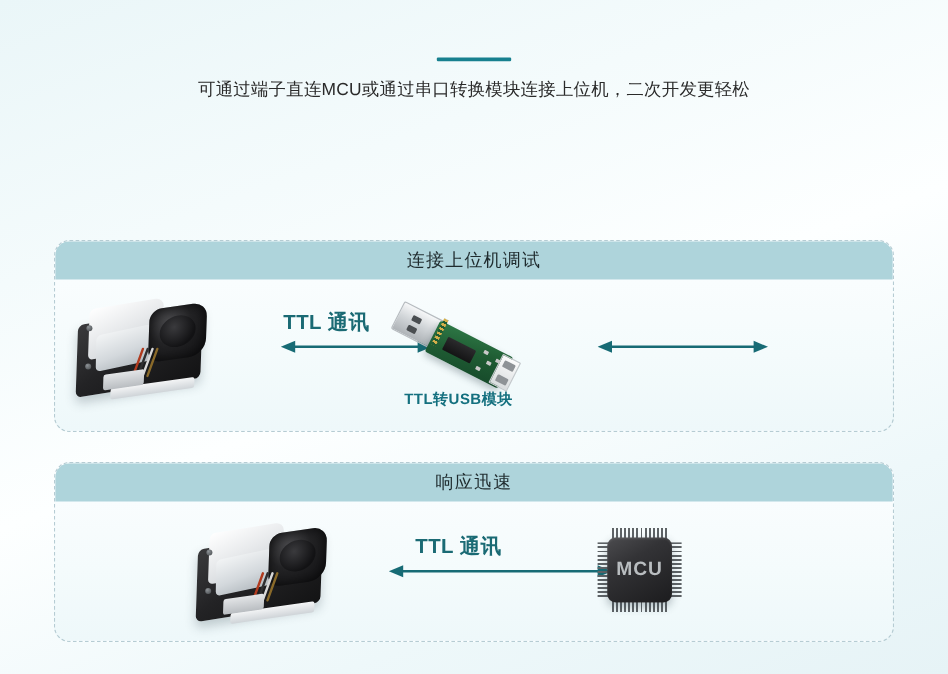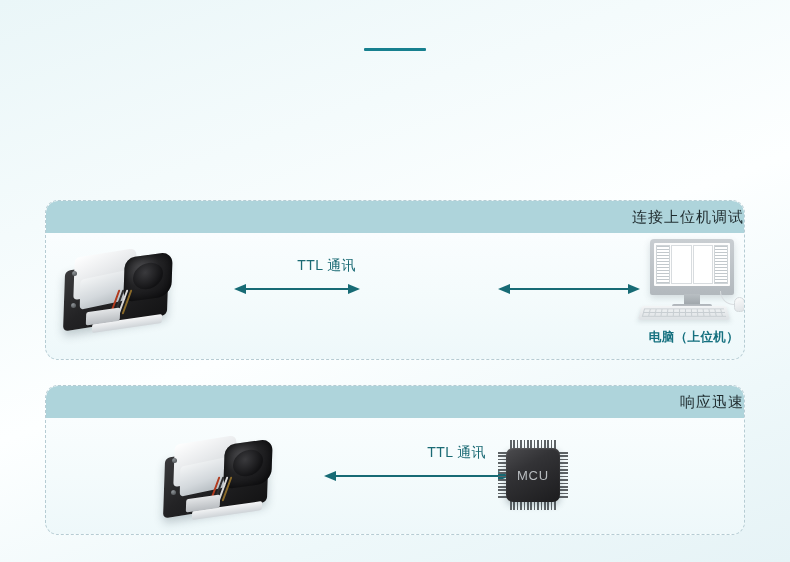--- a/index.html
+++ b/index.html
@@ -60,21 +60,21 @@
   }
 
   #panel-1 { top: 200px; height: 160px; }
   #panel-2 { top: 385px; height: 150px; }
 
   .panel-header {
     height: 32px;
     background: #aed4db;
     display: flex;
     align-items: center;
-    justify-content: flex-end;
+    justify-content: center;
     border-radius: 11px 11px 0 0;
   }
 
   .panel-header-title {
     font-size: 15px;
     color: #1f2b2e;
     font-weight: 500;
     letter-spacing: 1px;
   }
 
@@ -98,26 +98,26 @@
     margin-top: 4px;
   }
 
   
   .arrow {
     position: absolute;
   }
 
   .arrow-label {
     position: absolute;
-    font-size: 14px;
+    font-size: 17px;
     color: #1a6a74;
-    font-weight: 400;
+    font-weight: 700;
     white-space: nowrap;
     letter-spacing: 0.4px;
-    text-align: right;
+    text-align: left;
   }
 
   
 
   
   .sensor {
     position: relative;
     width: 122px;
     height: 86px;
     transform-origin: center;
@@ -361,22 +361,22 @@
     background: linear-gradient(150deg,#4c4c4f 0%,#333336 35%,#1c1c1e 100%);
     border-radius: 7px;
     display: flex;
     align-items: center;
     justify-content: center;
     box-shadow: 0 3px 7px rgba(40,60,70,.3), inset 0 1px 2px rgba(255,255,255,.12);
     z-index: 2;
   }
   .mcu .body span {
     color: #b9bdc0;
-    font-size: 13px;
-    font-weight: normal;
+    font-size: 16px;
+    font-weight: bold;
     letter-spacing: .8px;
   }
   .mcu .pins-t, .mcu .pins-b {
     position: absolute;
     left: 14px;
     width: 46px; height: 10px;
     background: repeating-linear-gradient(90deg, #5e6366 0 1.6px, transparent 1.6px 3.4px);
     z-index: 1;
   }
   .mcu .pins-t { top: 2px; }
@@ -389,20 +389,21 @@
     z-index: 1;
   }
   .mcu .pins-l { left: 2px; }
   .mcu .pins-r { right: 2px; }
 </style>
 </head>
 <body>
 
 <div class="header">
   <div class="title-divider"></div>
+  <div class="page-subtitle">可通过端子直连MCU或通过串口转换模块连接上位机，二次开发更轻松</div>
 </div>
 
 <div class="panel" id="panel-1">
   <div class="panel-header">
     <span class="panel-header-title">连接上位机调试</span>
   </div>
   <div class="panel-body">
 
     <div class="node" style="left:12px; top:12px;">
       <div class="sensor">
@@ -423,47 +424,44 @@
       </div>
     </div>
 
     <div class="arrow-label" style="left:190px; top:24px; width:120px;">TTL 通讯</div>
     <svg class="arrow" style="left:188px; top:48px;" width="126" height="16" viewBox="0 0 126 16">
       <line x1="10" y1="8" x2="116" y2="8" stroke="#176b75" stroke-width="2"></line>
       <polygon points="0,8 12,3 12,13" fill="#176b75"></polygon>
       <polygon points="126,8 114,3 114,13" fill="#176b75"></polygon>
     </svg>
 
+    <div class="node" style="left:282px; top:6px;">
+      <div class="usb">
+        <div class="stick">
+          <div class="plug"></div>
+          <div class="pcb">
+            <div class="chip"></div>
+            <div class="hdr"></div>
+            <div class="smd" style="left:44px;top:5px;"></div>
+            <div class="smd" style="left:50px;top:12px;"></div>
+            <div class="smd" style="left:44px;top:20px;"></div>
+            <div class="smd" style="left:56px;top:7px;"></div>
+          </div>
+          <div class="pins"></div>
+        </div>
+      </div>
+      <div class="node-caption" style="margin-top:-2px;">TTL转USB模块</div>
+    </div>
 
     <svg class="arrow" style="left:452px; top:48px;" width="142" height="16" viewBox="0 0 142 16">
       <line x1="10" y1="8" x2="132" y2="8" stroke="#176b75" stroke-width="2"></line>
       <polygon points="0,8 12,3 12,13" fill="#176b75"></polygon>
       <polygon points="142,8 130,3 130,13" fill="#176b75"></polygon>
     </svg>
 
-    <div class="node" style="left:588px; top:6px;">
-      <div class="computer">
-        <div class="monitor">
-          <div class="screen">
-            <div class="col"></div>
-            <div class="col wide"></div>
-            <div class="col wide"></div>
-            <div class="col"></div>
-          </div>
-        </div>
-        <div class="stand"></div>
-        <div class="base"></div>
-        <div class="cord"></div>
-        <div class="keyboard">
-            <i></i>
-          </div>
-        <div class="mouse"></div>
-      </div>
-      <div class="node-caption">电脑（上位机）</div>
-    </div>
 
   </div>
 </div>
 
 <div class="panel" id="panel-2">
   <div class="panel-header">
     <span class="panel-header-title">响应迅速</span>
   </div>
   <div class="panel-body">
 

